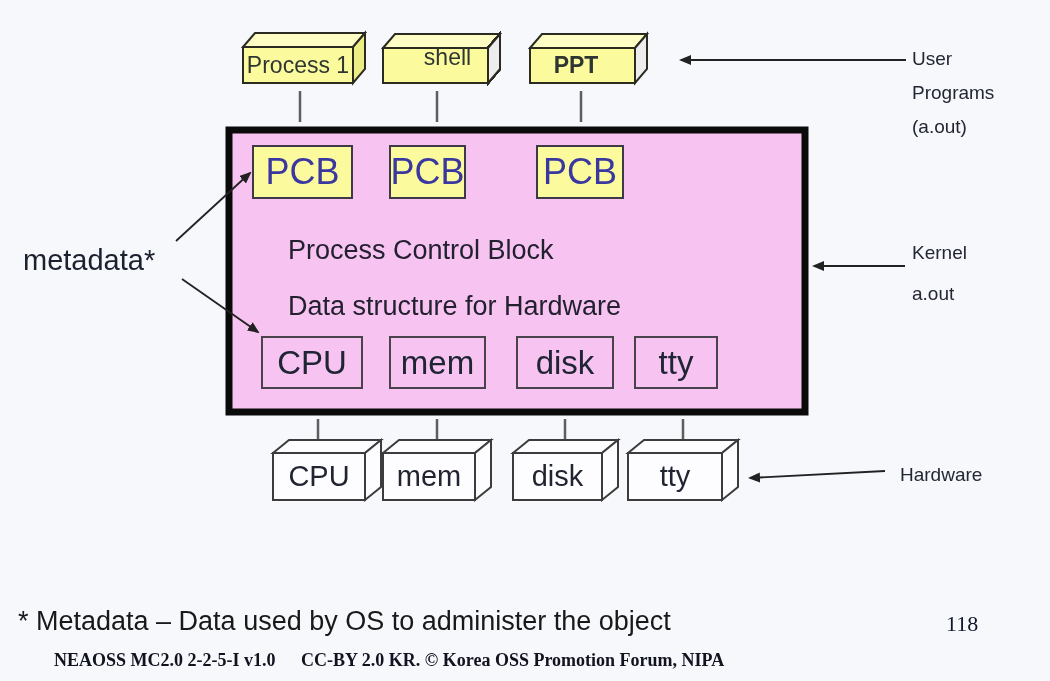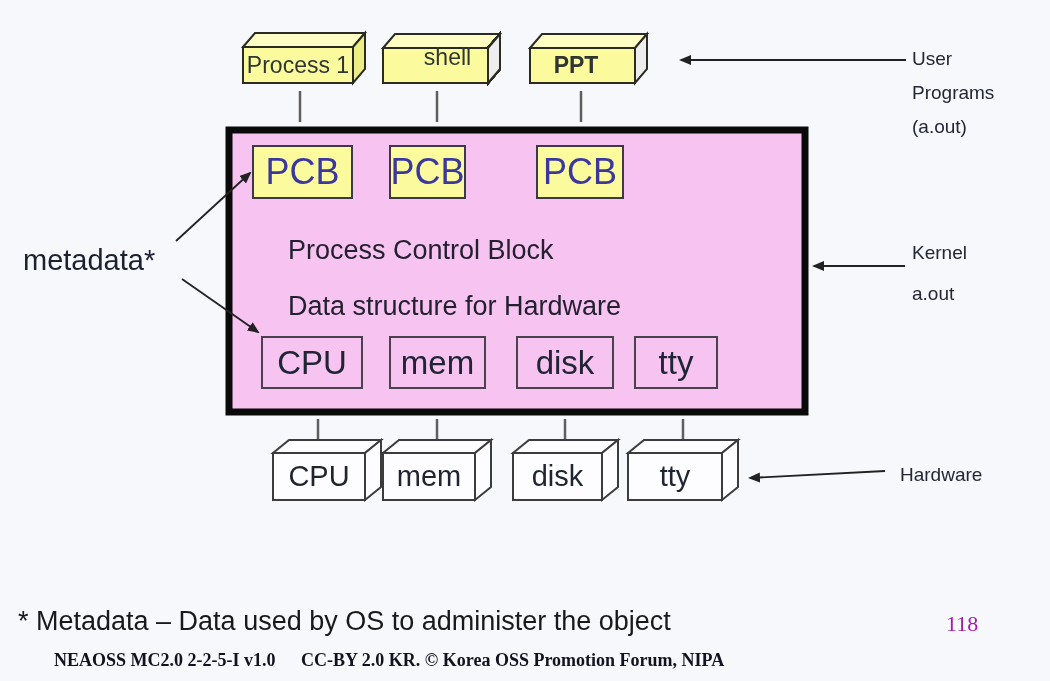--- a/index.html
+++ b/index.html
@@ -17,21 +17,21 @@
     color:#1e2432;line-height:1;
   }
   .prog-label{font-size:23px;color:#2f3632;}
   .pcb-label{font-size:36px;color:#3a38a0;}
   .ds-label{font-size:33px;color:#202535;}
   .hw-label{font-size:29px;color:#1f2430;}
   .caption{font-size:27px;color:#232030;}
   .callout{font-size:19px;line-height:34px;white-space:pre-line;color:#232733;}
   .metadata{font-size:29px;color:#1c2130;}
   .footnote{font-size:27px;color:#191919;}
-  .pagenum{font-family:"Liberation Serif", serif;font-size:22px;color:#a21caf;}
+  .pagenum{font-family:"Liberation Serif", serif;font-size:22px;color:#0f172a;}
   .footer{font-family:"Liberation Serif", serif;font-weight:bold;font-size:18px;color:#11131f;margin-left:48px;}
 </style>
 </head>
 <body>
 
 <div class="slide">
 
   <svg class="layer" width="1050" height="681" viewBox="0 0 1050 681">
     <defs>
       <marker id="arrow" markerWidth="12" markerHeight="10" refX="10" refY="5" orient="auto" markerUnits="userSpaceOnUse">

